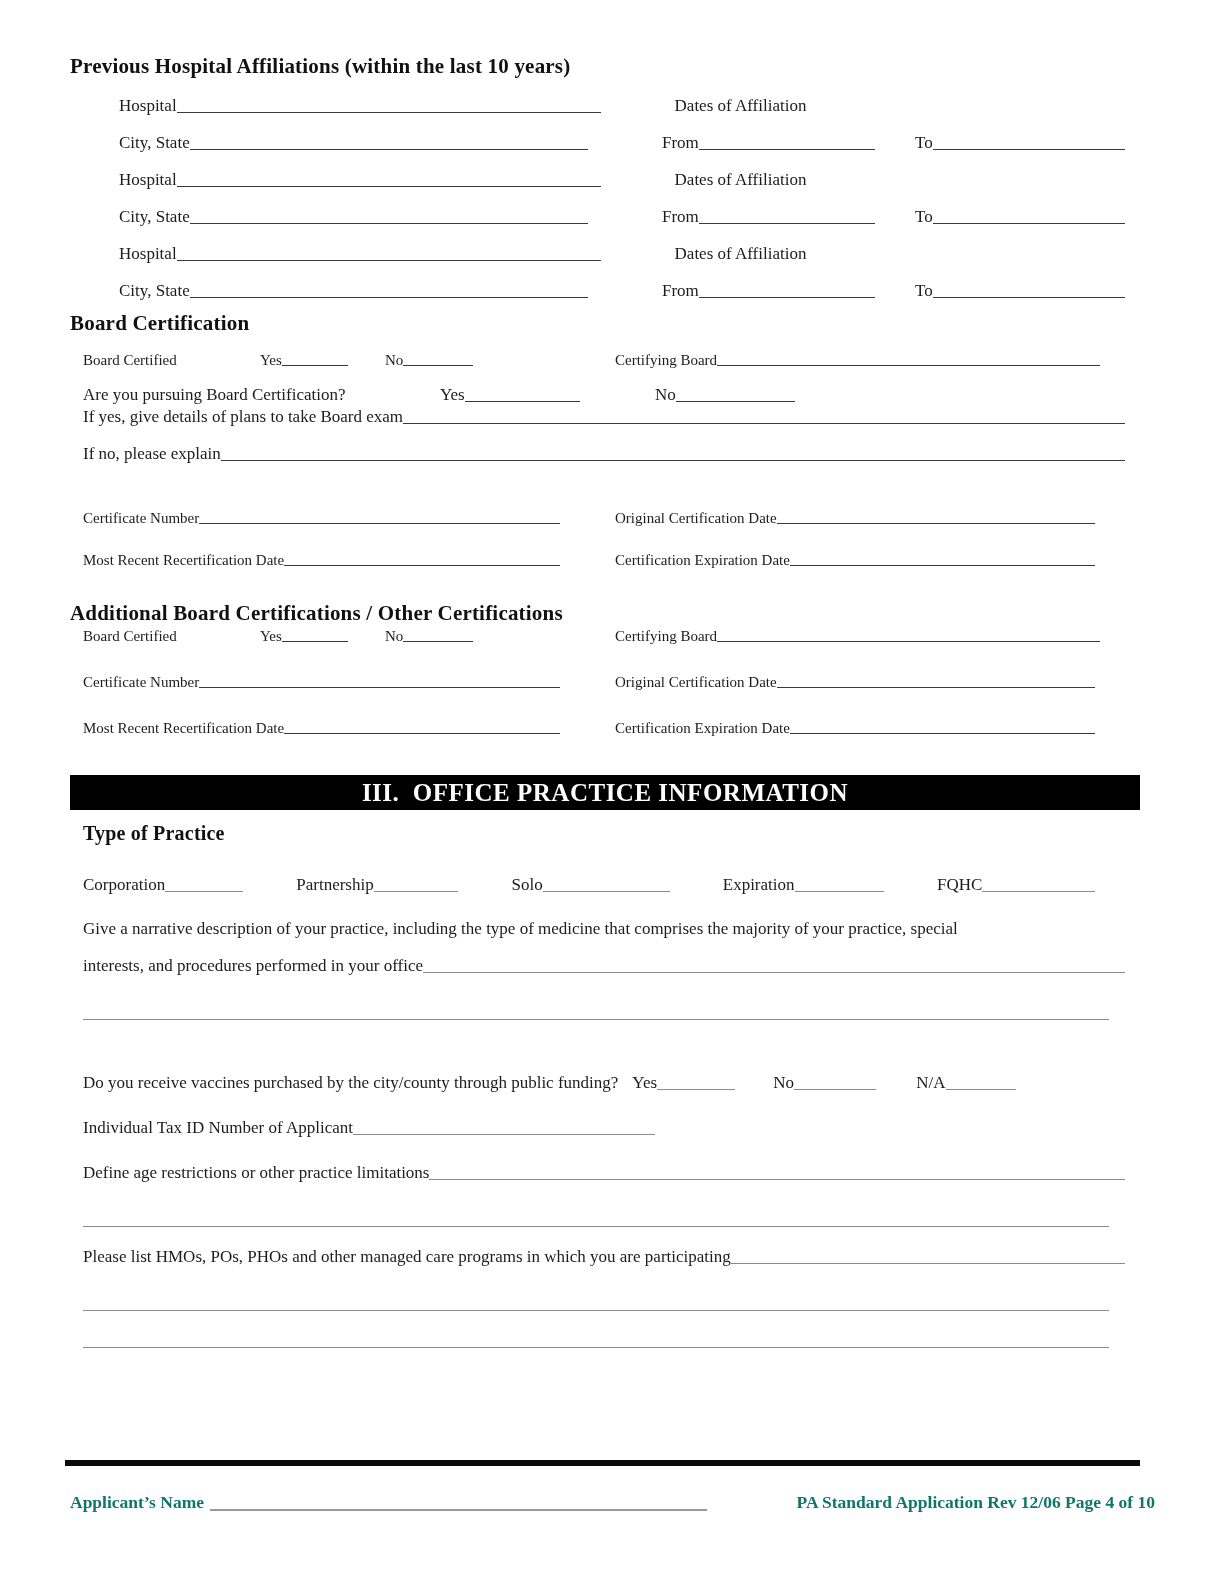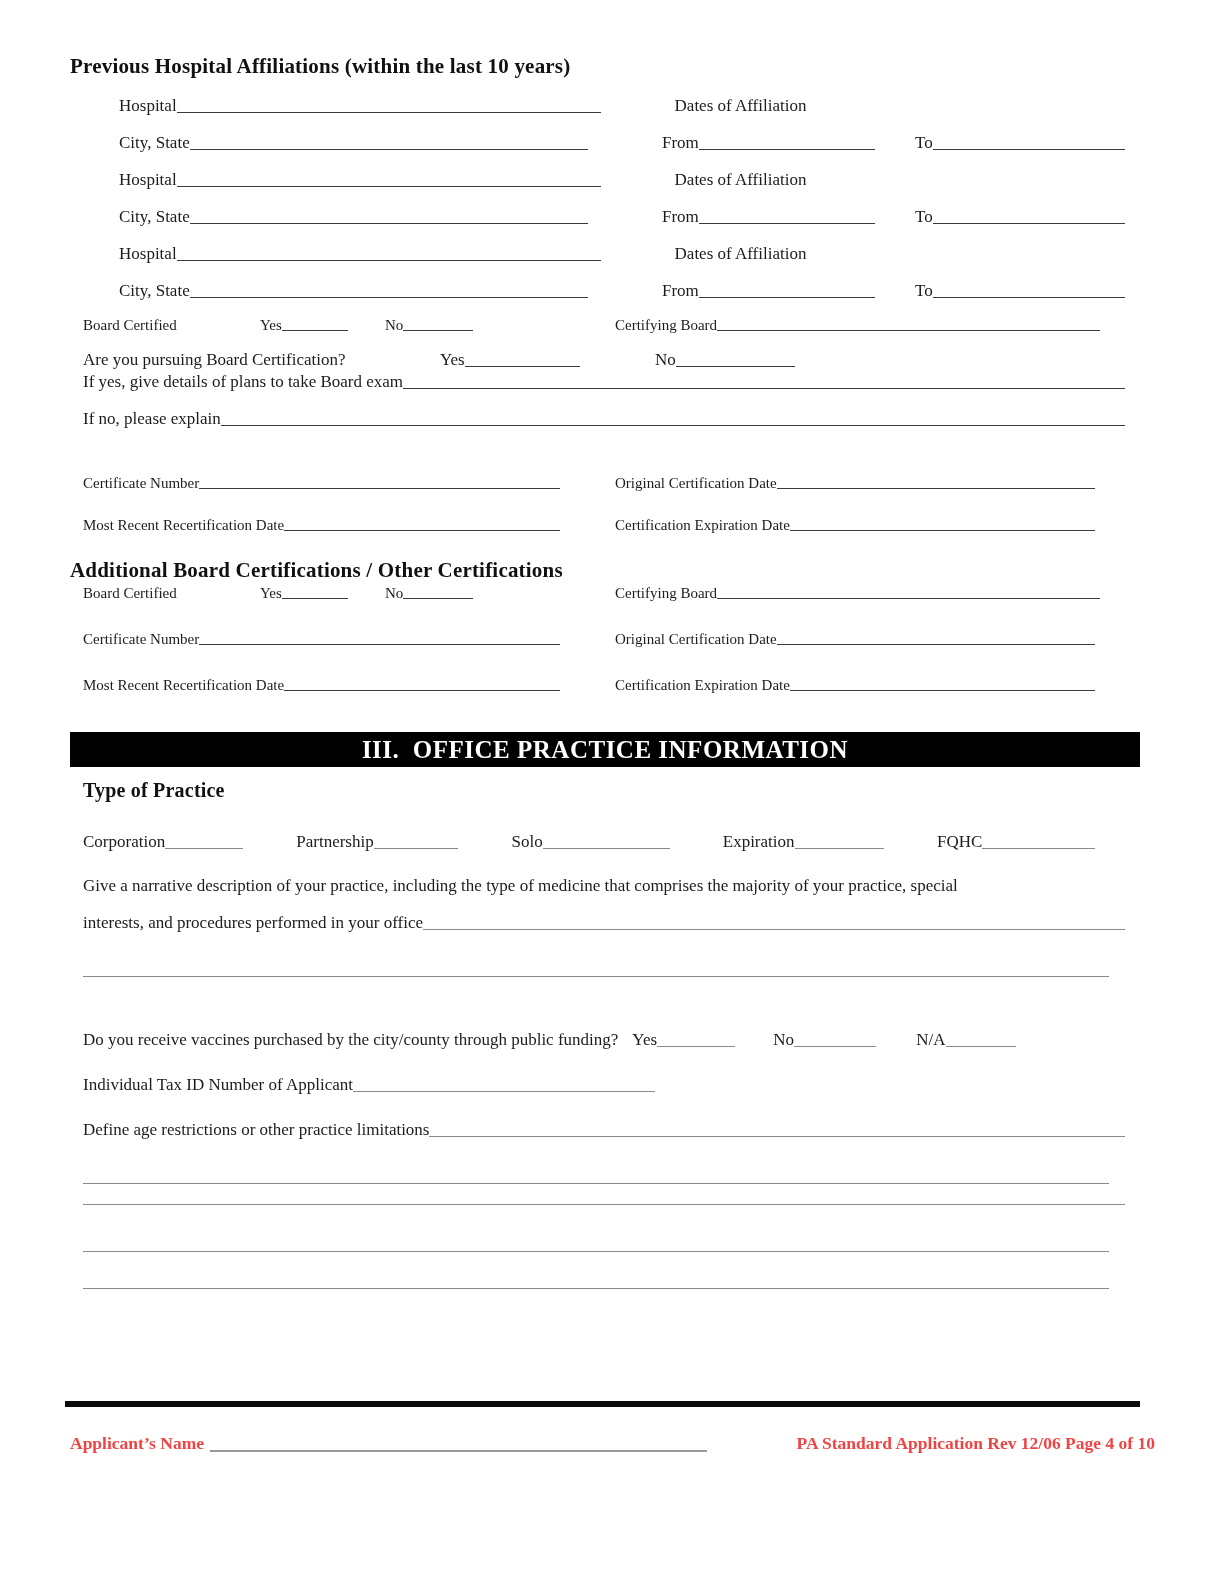--- a/index.html
+++ b/index.html
@@ -63,27 +63,27 @@
 
   .w-yes-v { width:103px; margin-left:14px; }
   .w-no-v { width:103px; margin-left:38px; }
   .w-na-v { width:100px; margin-left:40px; }
   .w-taxid { width:572px; }
 
   
   .footer-rule { margin:112px 0 0 65px; width:1075px; height:6px; background:#0a0a0a; }
   .footer-row {
     margin:26px 70px 0 70px; width:1085px;
-    display:flex; align-items:flex-end; font-weight:bold; font-size:17.5px; color:#ef4444;
+    display:flex; align-items:flex-end; font-weight:bold; font-size:17.5px; color:#0f766e;
   }
   .footer-name { width:637px; display:flex; align-items:flex-end; }
   .footer-name .fl { border-bottom:2px solid #9a9a9a; margin-bottom:2px; margin-left:6px; }
   .footer-right { margin-left:auto; white-space:nowrap; }
 
-  .mt14{margin-top:24px}.mt16{margin-top:16px}.mt17{margin-top:17px}.mt18{margin-top:2px}
+  .mt14{margin-top:32px}.mt16{margin-top:16px}.mt17{margin-top:17px}.mt18{margin-top:2px}
   .mt20{margin-top:20px}.mt24{margin-top:24px}.mt25{margin-top:25px}.mt28{margin-top:16px}
   .mt29{margin-top:29px}.mt36{margin-top:36px}.mt43{margin-top:43px}.mt46{margin-top:46px}
   .mt53{margin-top:53px}.mt10{margin-top:10px}.mt12{margin-top:12px}
 </style>
 </head>
 <body>
 
 <div class="page">
 
   <h1 class="h-main">Previous Hospital Affiliations (within the last 10 years)</h1>
@@ -162,20 +162,21 @@
           <span class="fl"></span>
         </div>
         <div class="field w-to">
           <span class="lbl">To</span>
           <span class="fl"></span>
         </div>
       </div>
     </div>
   </div>
 
+  <h2 class="h-sub mt10">Board Certification</h2>
 
   <div class="sec">
     <div class="row bc-row mt16">
       <span class="lbl w-bclabel">Board Certified</span>
       <div class="field w-yes-s">
         <span class="lbl">Yes</span>
         <span class="fl"></span>
       </div>
       <div class="field w-no-s">
         <span class="lbl">No</span>
@@ -334,20 +335,21 @@
       </div>
     </div>
 
     <div class="row mt25">
       <span class="lbl">Define age restrictions or other practice limitations</span>
       <span class="fl fl-gray"></span>
     </div>
     <div class="blank-line mt43"></div>
 
     <div class="row mt20">
+      <span class="lbl">Please list HMOs, POs, PHOs and other managed care programs in which you are participating</span>
       <span class="fl fl-gray"></span>
     </div>
     <div class="blank-line mt43"></div>
     <div class="blank-line mt36"></div>
   </div>
 
   <div class="footer-rule"></div>
 
   <div class="footer-row">
     <div class="footer-name">

